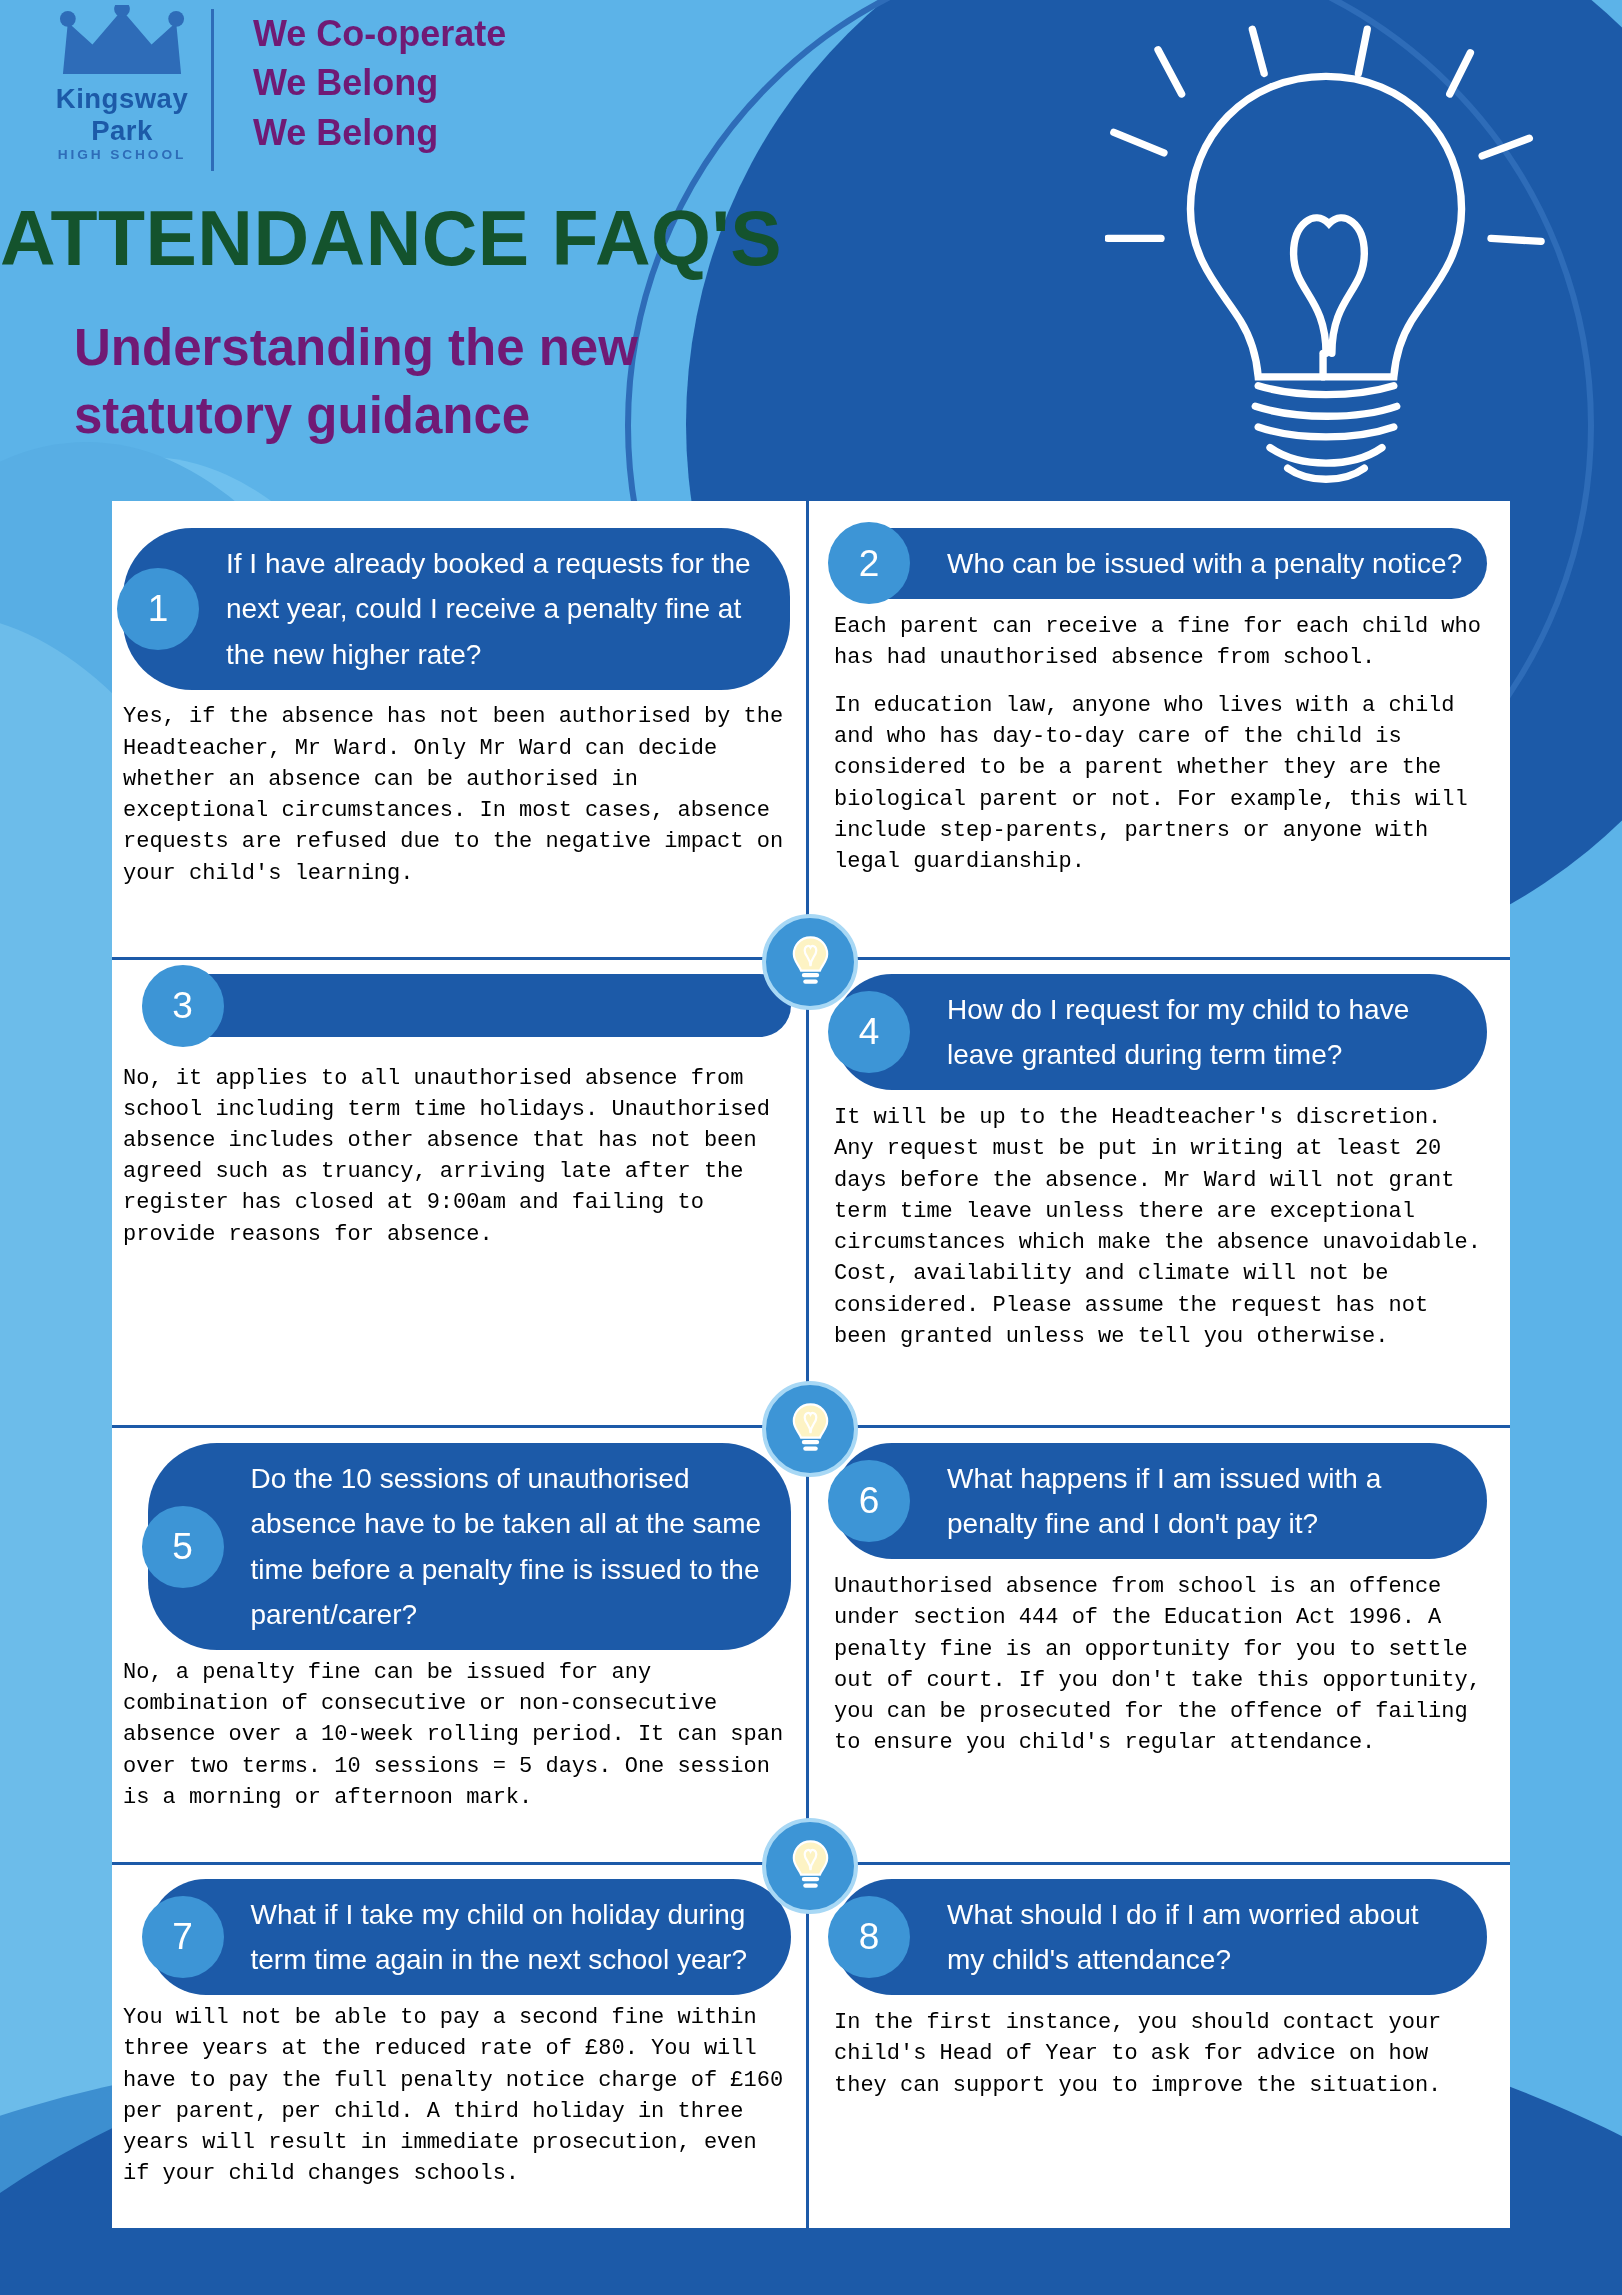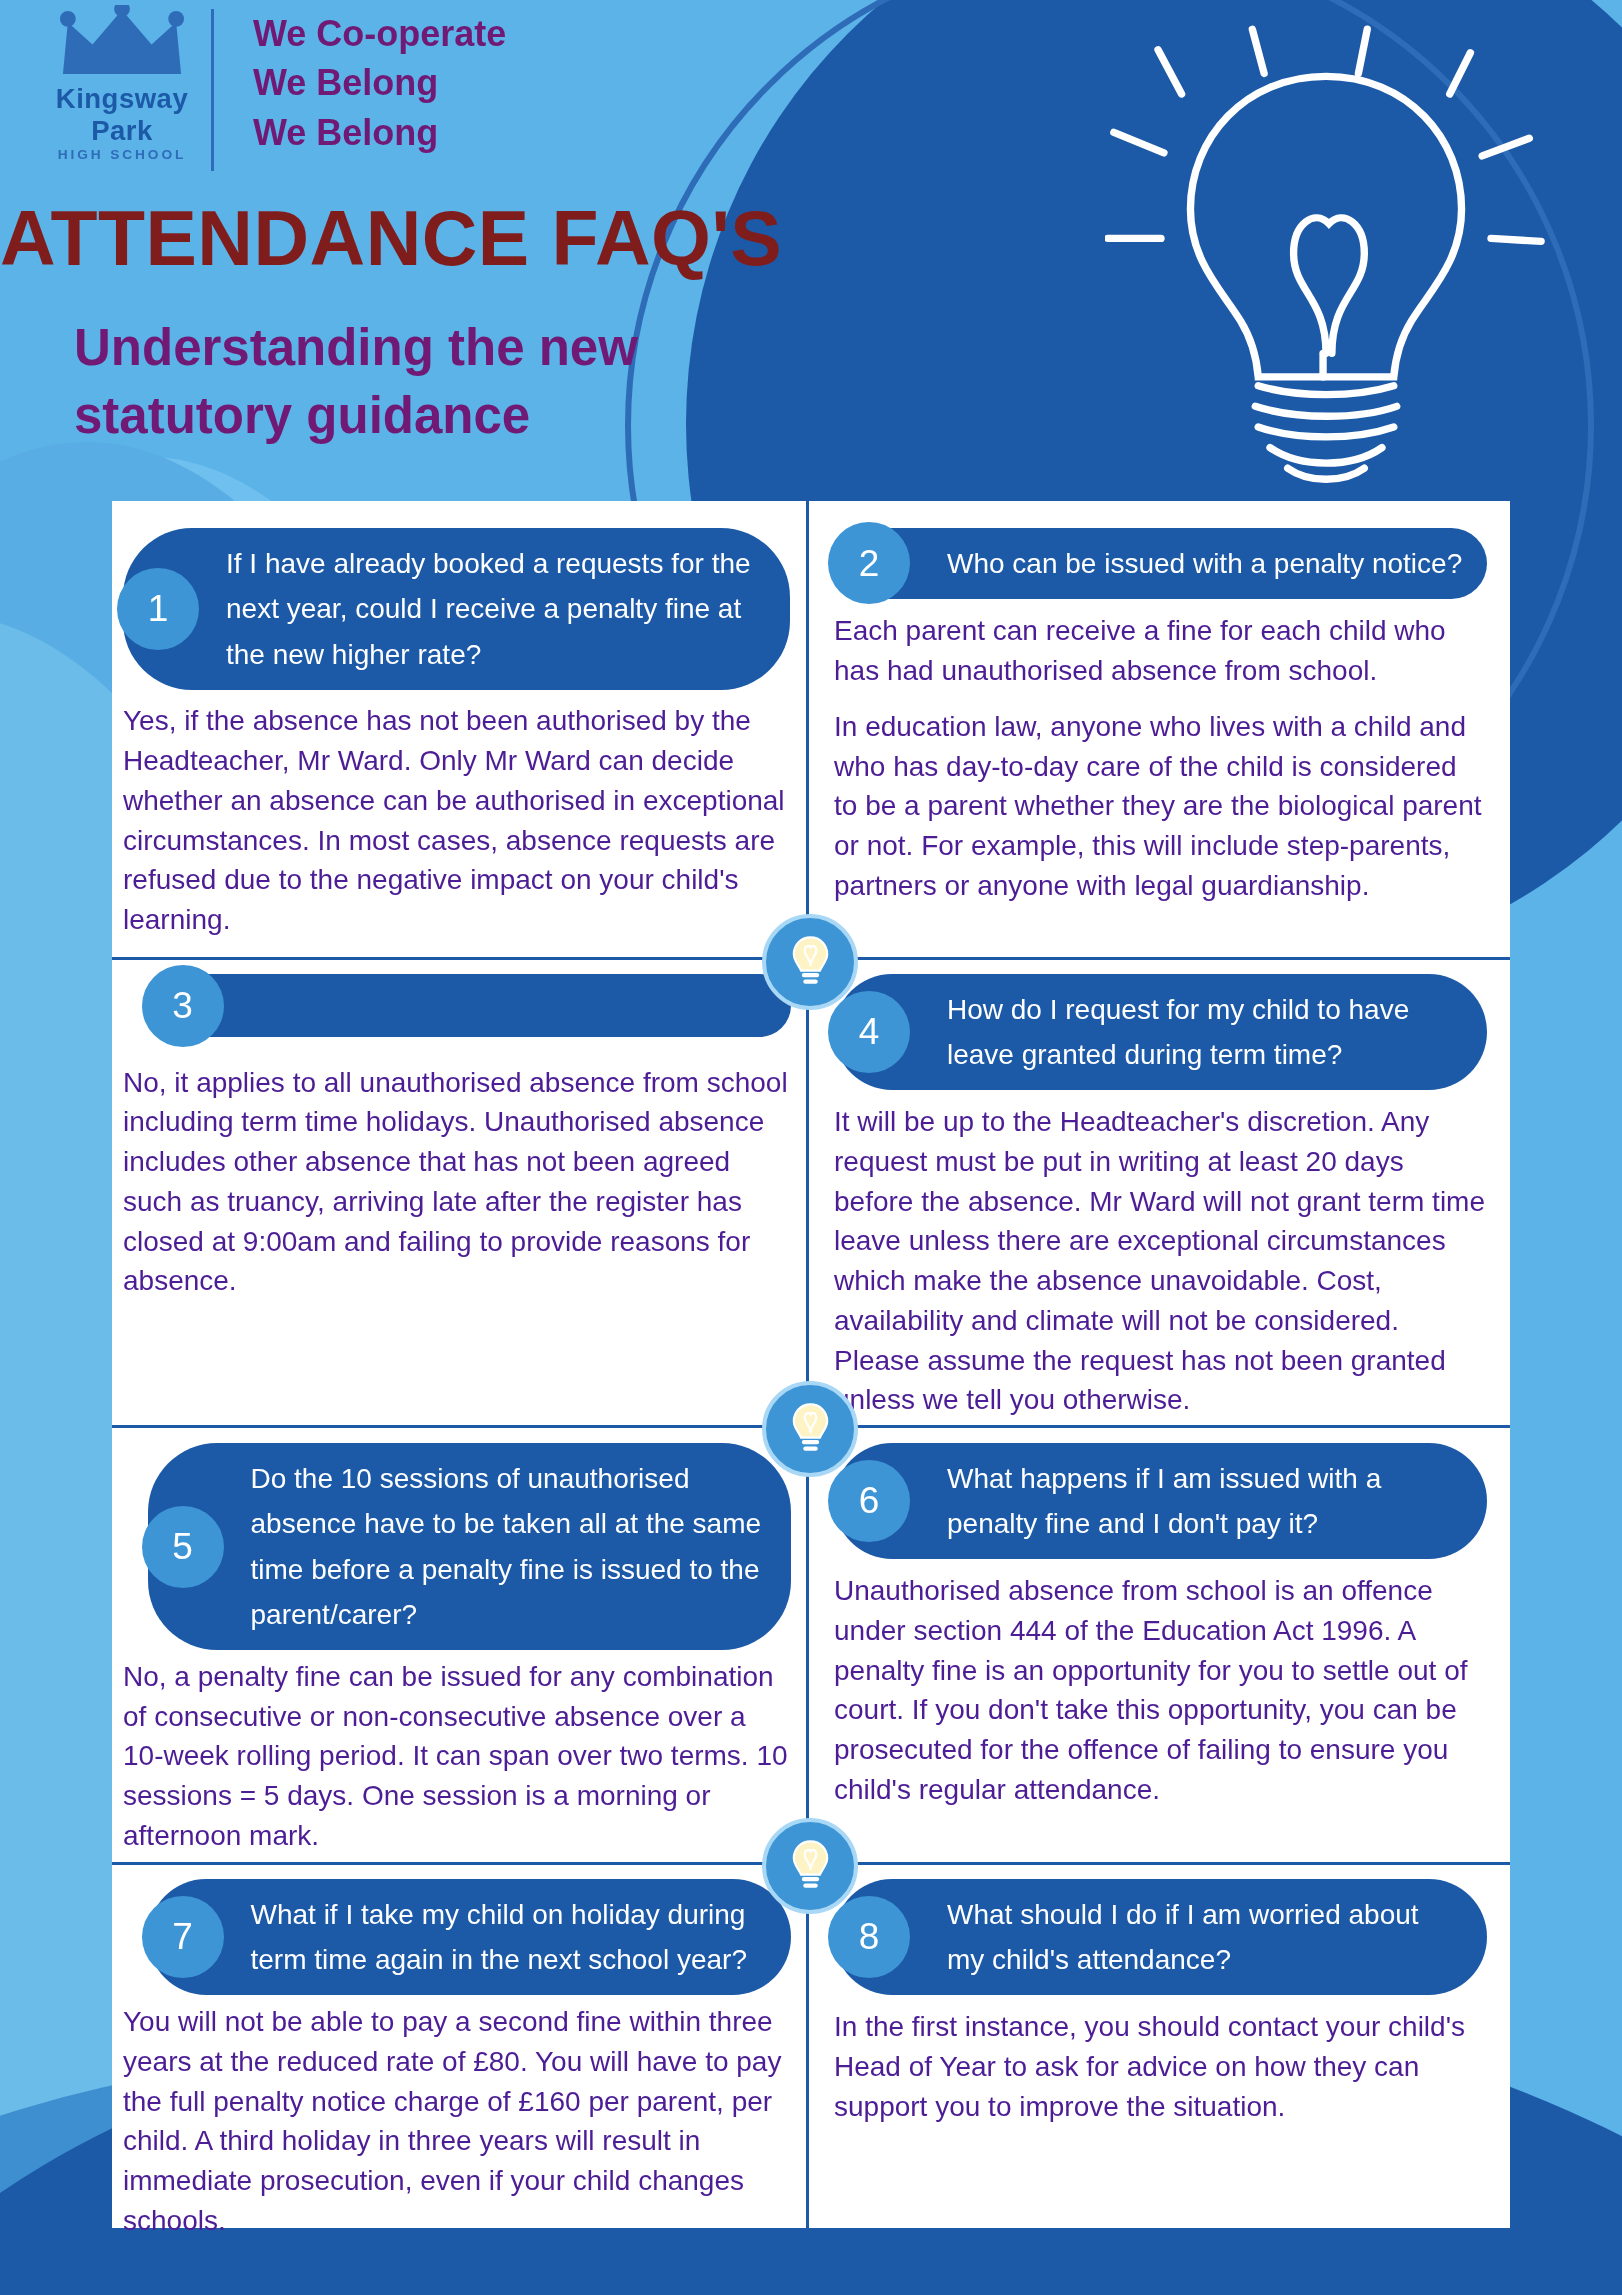--- a/index.html
+++ b/index.html
@@ -131,21 +131,21 @@
     font-size: 36px;
     line-height: 1.38;
     font-weight: bold;
   }
 
   
   .title-main {
     position: absolute;
     left: 0px;
     top: 194px;
-    color: #7f1d1d;
+    color: #14532d;
     font-size: 77px;
     font-weight: bold;
     letter-spacing: 0.5px;
     white-space: nowrap;
   }
   .title-sub {
     position: absolute;
     left: 74px;
     top: 314px;
     color: #701a75;
@@ -221,23 +221,24 @@
     background: #3d95d6;
     color: #ffffff;
     font-size: 37px;
     display: flex;
     align-items: center;
     justify-content: center;
     z-index: 3;
   }
   .answer {
     margin-top: 11.8px;
-    color: #4c1d95;
-    font-size: 28px;
+    color: #000000;
+    font-size: 22px;
     line-height: 1.42;
+    font-family: Liberation Mono, monospace;
   }
   .answer p {
     margin: 0 0 16.7px 0;
   }
   .answer p:last-child { margin-bottom: 0; }
 
   
   .bulb-badge {
     position: absolute;
     width: 88px;

